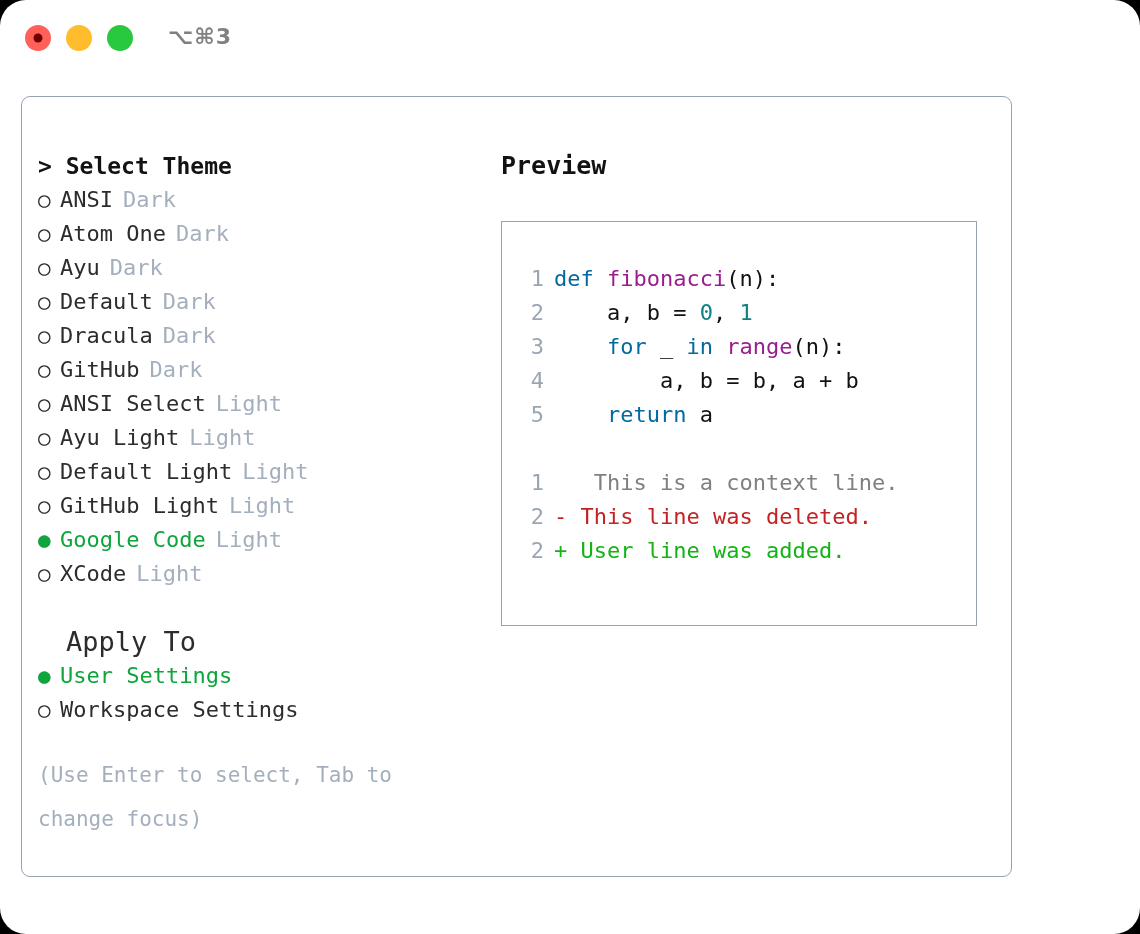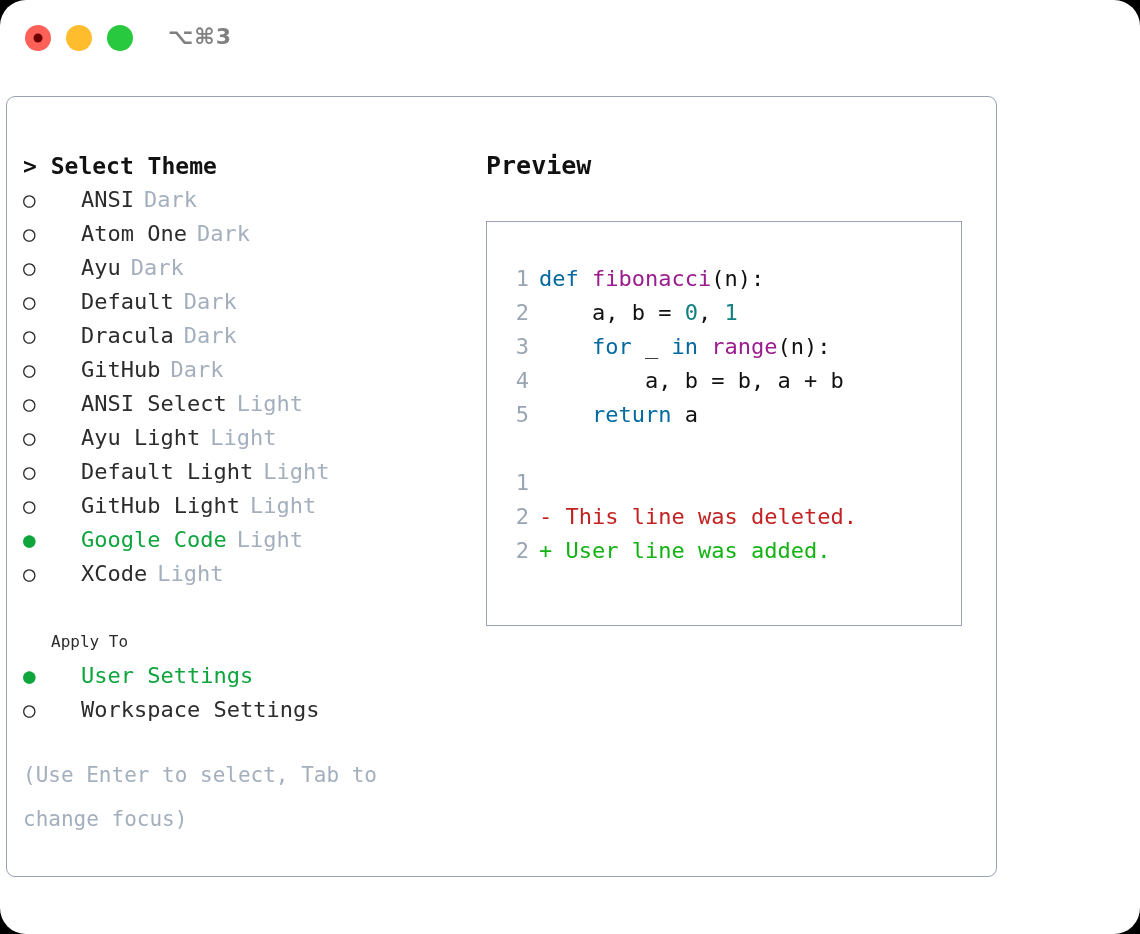--- a/index.html
+++ b/index.html
@@ -63,21 +63,21 @@
     font-size: 22px;
     font-weight: bold;
     color: #808080;
     letter-spacing: 1px;
     font-family: "DejaVu Sans", sans-serif;
   }
 
   
   .panel {
     position: absolute;
-    left: 6px;
+    left: 21px;
     top: 96px;
     width: 991px;
     height: 781px;
     border: 1.5px solid #98A2B3;
     border-radius: 9px;
     background: #ffffff;
     box-sizing: border-box;
   }
 
   
@@ -104,29 +104,29 @@
   }
   .bullet {
     display: inline-block;
     width: 22px;
     flex: 0 0 22px;
     font-size: 21px;
     color: #2C2C2C;
     line-height: 34px;
   }
   .bullet.sel { color: #0DA53C; }
-  .opt-label { color: #2C2C2C; margin-left: 36px; }
+  .opt-label { color: #2C2C2C; }
   .opt-row.selected .opt-label { color: #0DA53C; }
   .badge {
     color: #A4AFBE;
     padding-left: 10px;
   }
 
   .apply-title {
-    font-size: 16px;
+    font-size: 27px;
     color: #2C2C2C;
     line-height: 34px;
     padding-left: 28px;
     white-space: pre;
   }
   .spacer-34 { height: 34px; }
   .spacer-26 { height: 26px; }
 
   .hint {
     font-size: 21px;
@@ -241,21 +241,21 @@
         <div class="code-inner">
           <div id="code-lines">
               <div class="code-line"><span class="ln">1</span><span class="code-text"><span class="t-kw">def </span><span class="t-fn">fibonacci</span><span class="t-pl">(n):</span></span></div>
               <div class="code-line"><span class="ln">2</span><span class="code-text"><span class="t-pl">    a, b = </span><span class="t-num">0</span><span class="t-pl">, </span><span class="t-num">1</span></span></div>
               <div class="code-line"><span class="ln">3</span><span class="code-text"><span class="t-pl">    </span><span class="t-kw">for</span><span class="t-pl"> _ </span><span class="t-kw">in</span><span class="t-pl"> </span><span class="t-fn">range</span><span class="t-pl">(n):</span></span></div>
               <div class="code-line"><span class="ln">4</span><span class="code-text"><span class="t-pl">        a, b = b, a + b</span></span></div>
               <div class="code-line"><span class="ln">5</span><span class="code-text"><span class="t-pl">    </span><span class="t-kw">return</span><span class="t-pl"> a</span></span></div>
             </div>
           <div class="blank-line"></div>
           <div id="diff-lines">
-              <div class="code-line"><span class="ln">1</span><span class="t-ctx"> </span></div>
+              <div class="code-line"><span class="ln">1</span><span class="t-ctx"> </span><span class="t-ctx code-text">  This is a context line.</span></div>
               <div class="code-line"><span class="ln">2</span><span class="t-del">-</span><span class="t-del code-text"> This line was deleted.</span></div>
               <div class="code-line"><span class="ln">2</span><span class="t-add">+</span><span class="t-add code-text"> User line was added.</span></div>
             </div>
         </div>
       </div>
     </div>
 
   </div>
 </div>
 

